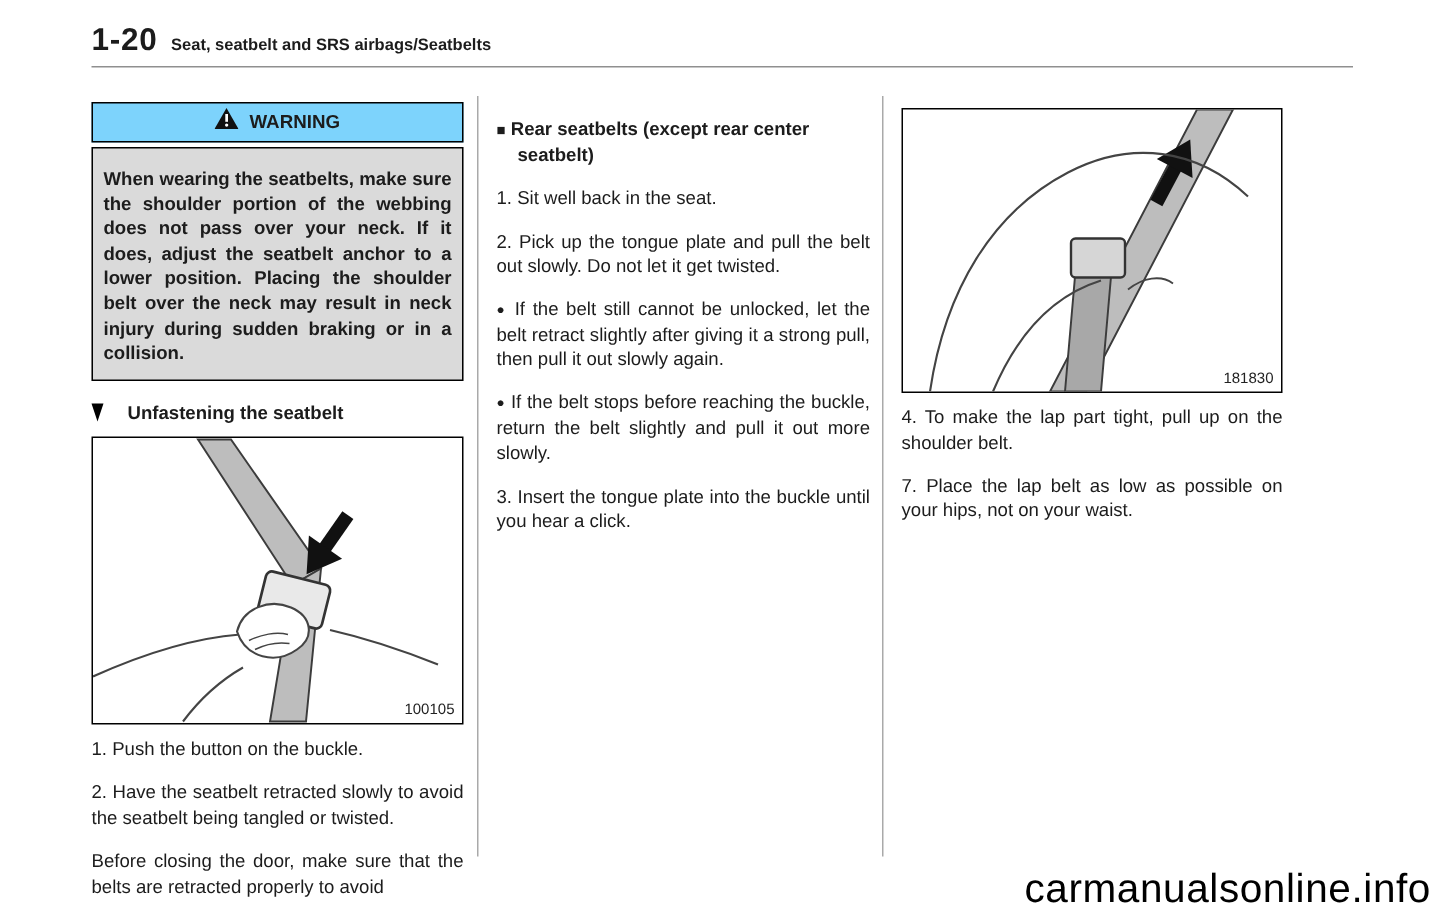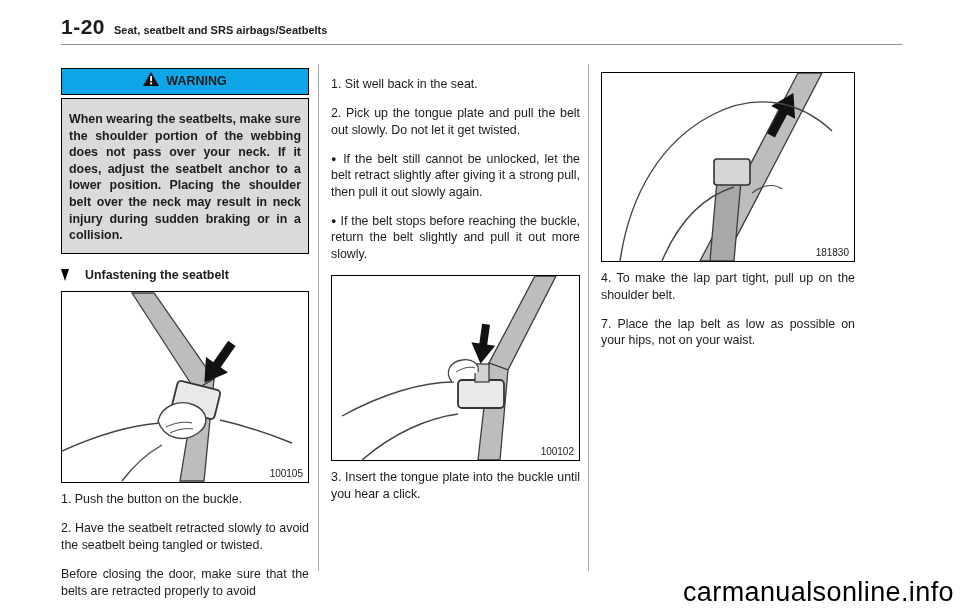--- a/index.html
+++ b/index.html
@@ -9,21 +9,21 @@
   .pagenum{font-size:21px;font-weight:bold;letter-spacing:.5px;}
   .chapter{font-size:11px;font-weight:bold;}
   .hrule{position:absolute;left:61px;top:44px;width:841px;height:1px;background:#8f8f8f;}
   .vline{position:absolute;top:64px;height:507px;width:1px;background:#a9a9a9;}
   .v1{left:318px;}.v2{left:588px;}
   .col{position:absolute;top:68px;font-size:12.4px;line-height:1.34;}
   .col1{left:61px;width:248px;}
   .col2{left:331px;width:249px;}
   .col3{left:601px;width:254px;}
   .just{text-align:justify;}
-  .warn-head{border:1px solid #000;background:#0ea5e9;height:25px;display:flex;align-items:center;
+  .warn-head{border:1px solid #000;background:#7dd3fc;height:25px;display:flex;align-items:center;
              justify-content:center;gap:7px;font-weight:bold;font-size:12.5px;}
   .warn-body{border:1px solid #000;background:#dadada;margin-top:3px;padding:12px 7px 9px 7px;
              font-weight:bold;text-align:justify;}
   .sec1{margin-top:13px;font-weight:bold;display:flex;align-items:center;gap:16px;}
   .tri{width:0;height:0;border-left:4.5px solid transparent;border-right:4.5px solid transparent;
        border-top:12px solid #000;display:inline-block;flex:0 0 auto;}
   .fig{border:1px solid #000;position:relative;background:#fff;}
   .fig svg{display:block;width:100%;height:100%;}
   .figlabel{position:absolute;right:5px;bottom:2px;font-size:10px;color:#222;}
   .fig1{height:190px;margin-top:8px;}
@@ -89,44 +89,28 @@
       <figcaption class="figlabel">100105</figcaption>
     </figure>
 
     <p class="step just">1. Push the button on the buckle.</p>
     <p class="tight just">2. Have the seatbelt retracted slowly to avoid the seatbelt being tangled or twisted.</p>
     <p class="step just">Before closing the door, make sure that the belts are retracted properly to avoid</p>
   </div>
 
   <div class="col col2">
 
+    <p class="sec2"><span class="sq">■</span> <span>Rear seatbelts (except rear center seatbelt)</span></p>
 
     <p class="step just">1. Sit well back in the seat.</p>
     <p class="tight just">2. Pick up the tongue plate and pull the belt out slowly. Do not let it get twisted.</p>
 
     <p class="bullet-p just"><span class="b">●</span> <span>If the belt still cannot be unlocked, let the belt retract slightly after giving it a strong pull, then pull it out slowly again.</span></p>
     <p class="bullet-p just"><span class="b">●</span> <span>If the belt stops before reaching the buckle, return the belt slightly and pull it out more slowly.</span></p>
 
-    <figure class="fig fig2" style="margin:10px 0 0 0;">
-      <svg viewBox="0 0 247 184">
-        <polygon points="203,0 224,0 176,94 157,87" fill="#bdbdbd" stroke="#3c3c3c" stroke-width="1.3"></polygon>
-        <polygon points="157,87 176,94 168,184 146,184" fill="#bdbdbd" stroke="#3c3c3c" stroke-width="1.3"></polygon>
-        <rect x="126" y="104" width="46" height="28" rx="4" fill="#e9e9e9" stroke="#333" stroke-width="1.8"></rect>
-        <rect x="143" y="88" width="14" height="18" fill="#d2d2d2" stroke="#333" stroke-width="1.2"></rect>
-        <g transform="rotate(8 151 70)">
-          <rect x="147" y="48" width="8" height="22" fill="#111"></rect>
-          <polygon points="139,68 163,68 151,88" fill="#111"></polygon>
-        </g>
-        <path d="M10 140 C 50 118, 90 106, 122 106" fill="none" stroke="#444" stroke-width="1.4"></path>
-        <path d="M30 184 C 60 158, 95 142, 126 138" fill="none" stroke="#444" stroke-width="1.4"></path>
-        <path d="M120 106 C 112 96, 118 86, 130 84 C 140 82, 148 88, 146 96" fill="#ffffff" stroke="#444" stroke-width="1.3"></path>
-        <path d="M124 96 C 130 92, 138 90, 143 92" fill="none" stroke="#444" stroke-width="1"></path>
-      </svg>
-      <figcaption class="figlabel">100102</figcaption>
-    </figure>
 
     <p class="step just">3. Insert the tongue plate into the buckle until you hear a click.</p>
   </div>
 
   <div class="col col3">
     <figure class="fig fig3" style="margin:4px 0 0 0;">
       <svg viewBox="0 0 252 188">
         <polygon points="196,0 220,0 122,188 98,188" fill="#bdbdbd" stroke="#3c3c3c" stroke-width="1.3"></polygon>
         <polygon points="116,96 140,96 132,188 108,188" fill="#a8a8a8" stroke="#3c3c3c" stroke-width="1.3"></polygon>
         <rect x="112" y="86" width="36" height="26" rx="3" fill="#d6d6d6" stroke="#333" stroke-width="1.6"></rect>

